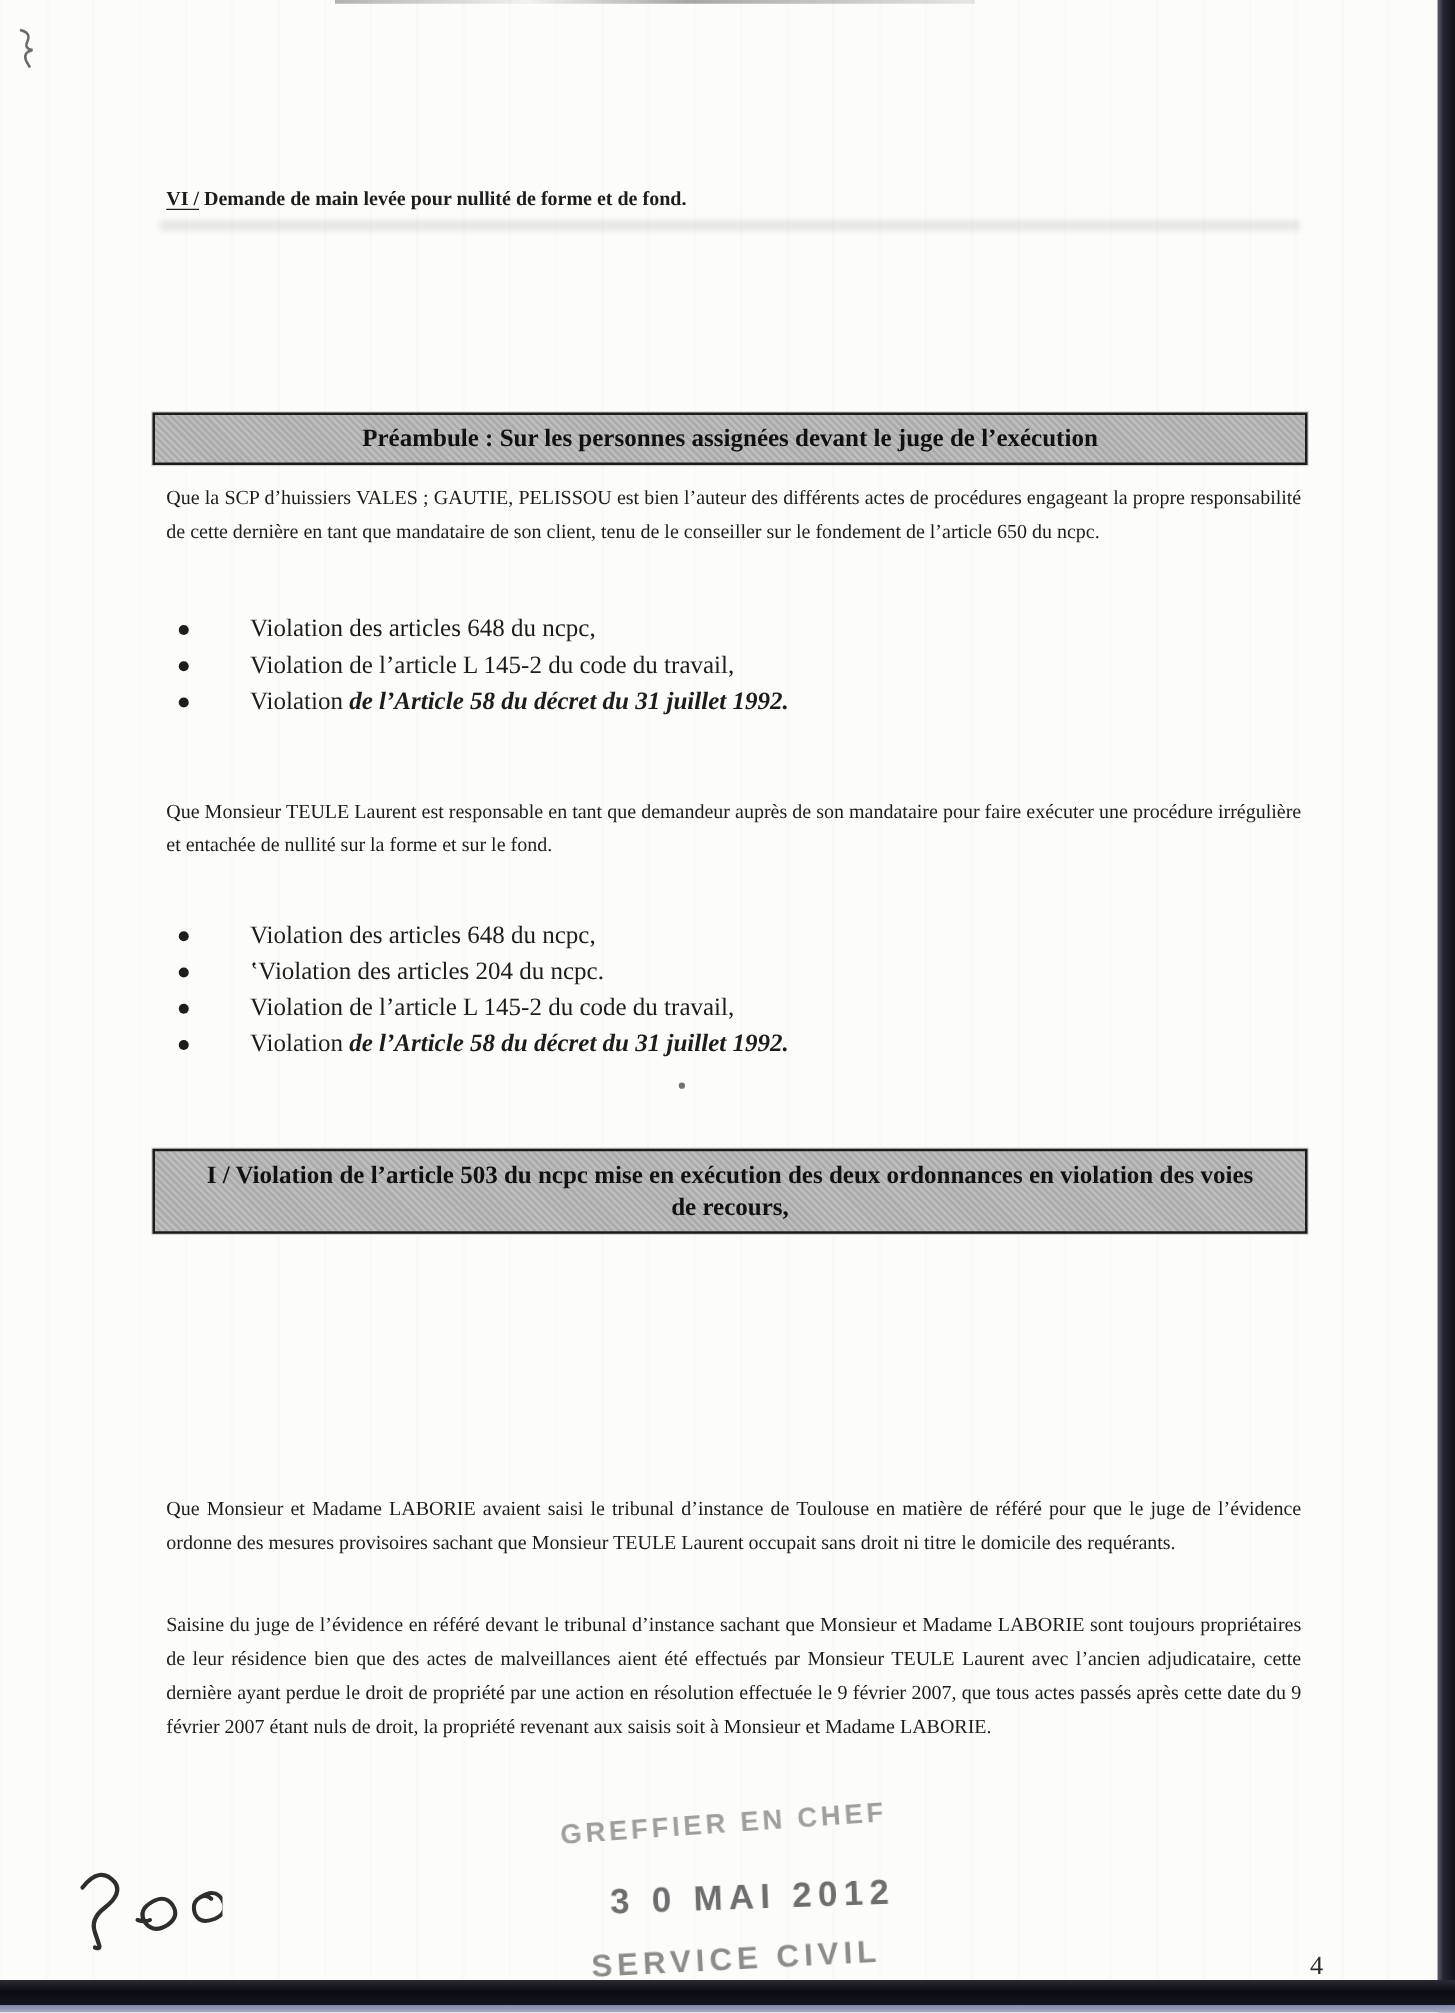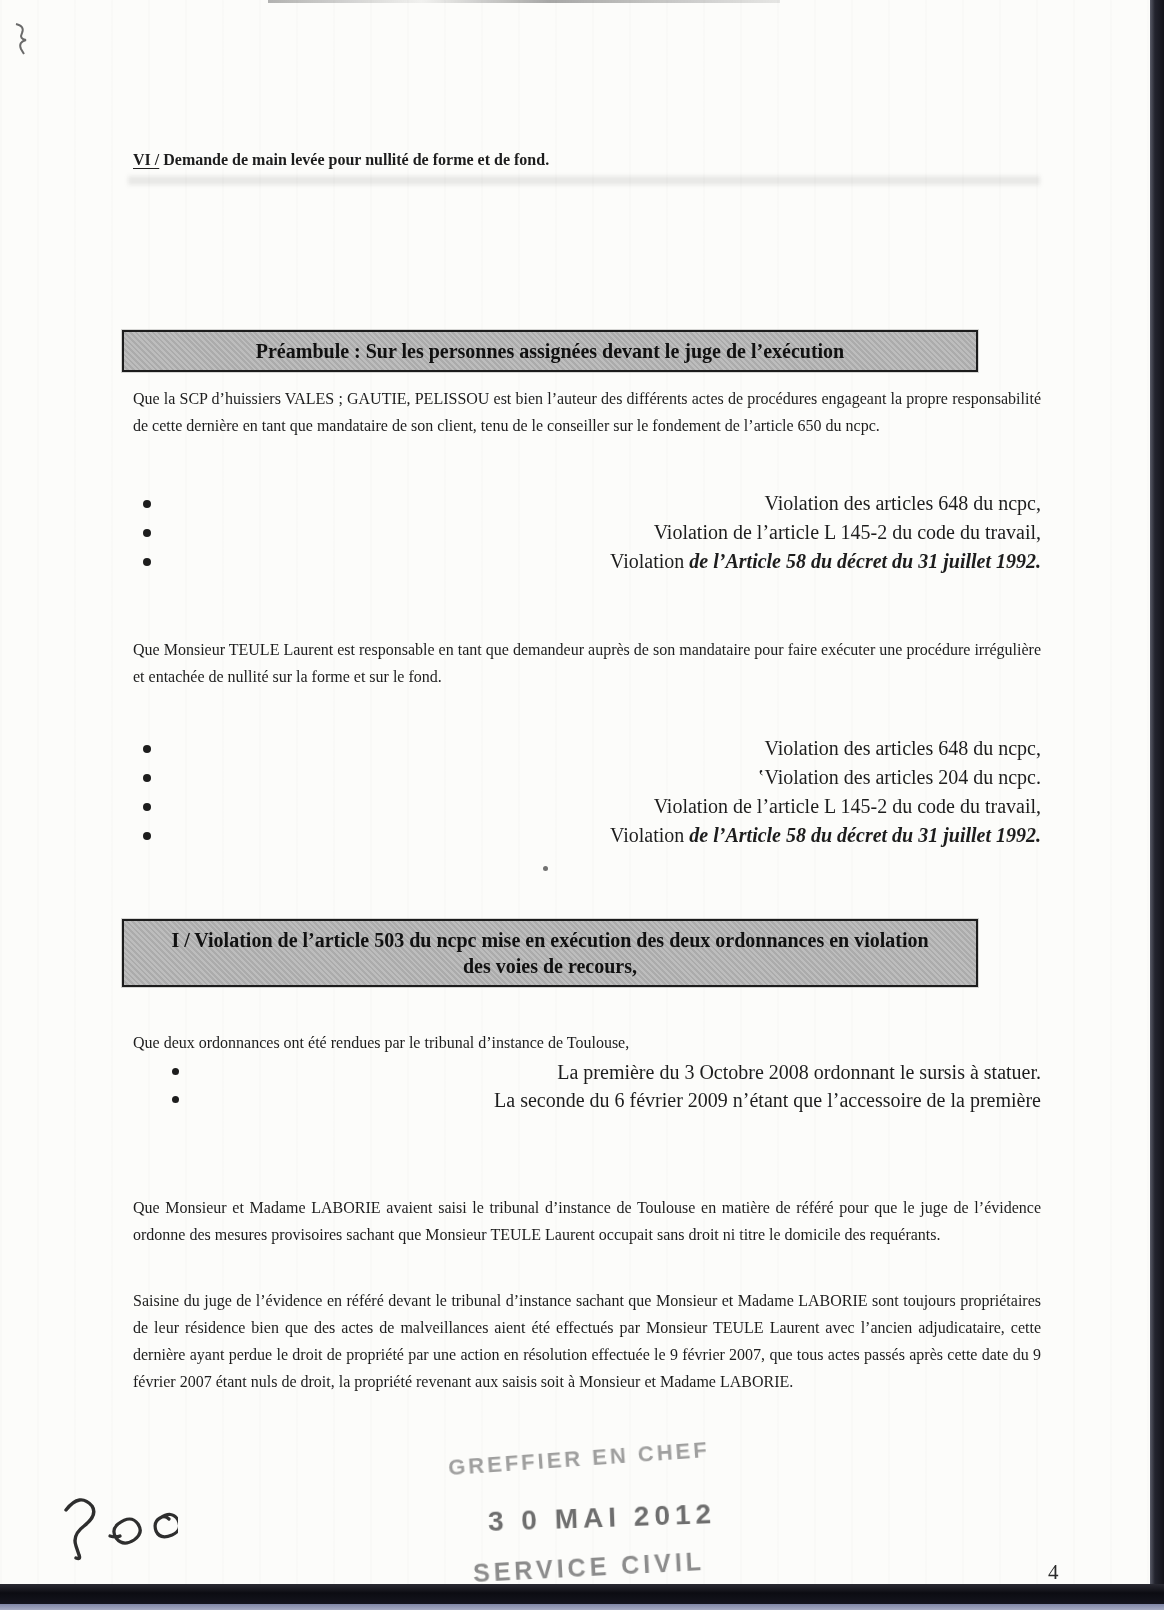--- a/index.html
+++ b/index.html
@@ -47,37 +47,37 @@
   
   .block{
     position:absolute;left:133px;width:908px;
     font-size:16px;line-height:27px;color:#1d1d1d;
     text-align:justify;
   }
   .b{font-weight:700;}
   .u{text-decoration:underline;text-underline-offset:3px;}
   .bi{font-weight:700;font-style:italic;}
   .banner{
-    position:absolute;left:122px;width:856px;
+    position:absolute;left:122px;width:924px;
     background:
       repeating-linear-gradient(45deg, rgba(255,255,255,.10) 0 2px, rgba(0,0,0,.06) 2px 4px),
       #b6b6b6;
     border:2px solid #1c1c1c;
     box-shadow:0 0 0 1px rgba(0,0,0,.15);
     text-align:center;
     font-weight:700;font-size:20px;line-height:26px;color:#111;
     padding:6px 40px;box-sizing:border-box;
   }
   ul.blist{
     list-style:none;margin:0;padding:0;
     position:absolute;left:133px;width:908px;
     font-size:20px;color:#1d1d1d;
   }
   ul.blist li{
-    position:relative;padding-left:67px;line-height:29px;text-align:right;
+    position:relative;padding-left:67px;line-height:29px;
   }
   ul.blist li::before{
     content:"";position:absolute;left:10px;top:11px;
     width:8px;height:8px;border-radius:50%;background:#1d1d1d;
   }
   ul.blist.sub li{line-height:28px;}
   ul.blist.sub li::before{left:39px;top:10px;width:7px;height:7px;}
   
   .stamp{
     position:absolute;
@@ -144,26 +144,21 @@
     <li><span>Violation de l’article L 145-2 du code du travail,</span><span class="bi"></span></li>
     <li><span>Violation </span><span class="bi">de l’Article 58 du décret du 31 juillet 1992.</span></li>
   </ul>
 
   <div class="stray-dot"></div>
 
   <div class="banner" style="top:919px">
     <span>I / Violation de l’article 503 du ncpc mise en exécution des deux ordonnances en violation des voies de recours,</span>
   </div>
 
-  <div class="block" style="top:1029px">Que deux ordonnances ont été rendues par le tribunal d’instance de Toulouse,</div>
 
-  <ul class="blist sub" style="top:1058px">
-    <li><span>La première du 3 Octobre 2008 ordonnant le sursis à statuer.</span></li>
-    <li><span>La seconde du 6 février 2009 n’étant que l’accessoire de la première</span></li>
-  </ul>
 
 
   <div class="block" style="top:1194px">Que Monsieur et Madame LABORIE avaient saisi le tribunal d’instance de Toulouse en matière de référé pour que le juge de l’évidence ordonne des mesures provisoires sachant que Monsieur TEULE Laurent occupait sans droit ni titre le domicile des requérants.</div>
 
   <div class="block" style="top:1287px">Saisine du juge de l’évidence en référé devant le tribunal d’instance sachant que Monsieur et Madame LABORIE sont toujours propriétaires de leur résidence bien que des actes de malveillances aient été effectués par Monsieur TEULE Laurent avec l’ancien adjudicataire, cette dernière ayant perdue le droit de propriété par une action en résolution effectuée le 9 février 2007, que tous actes passés après cette date du 9 février 2007 étant nuls de droit, la propriété revenant aux saisis soit à Monsieur et Madame LABORIE.</div>
 
   <div class="stamp stamp-greffier">GREFFIER EN CHEF</div>
   <div class="stamp stamp-date">3 0 MAI 2012</div>
   <div class="stamp stamp-service">SERVICE CIVIL</div>
 

